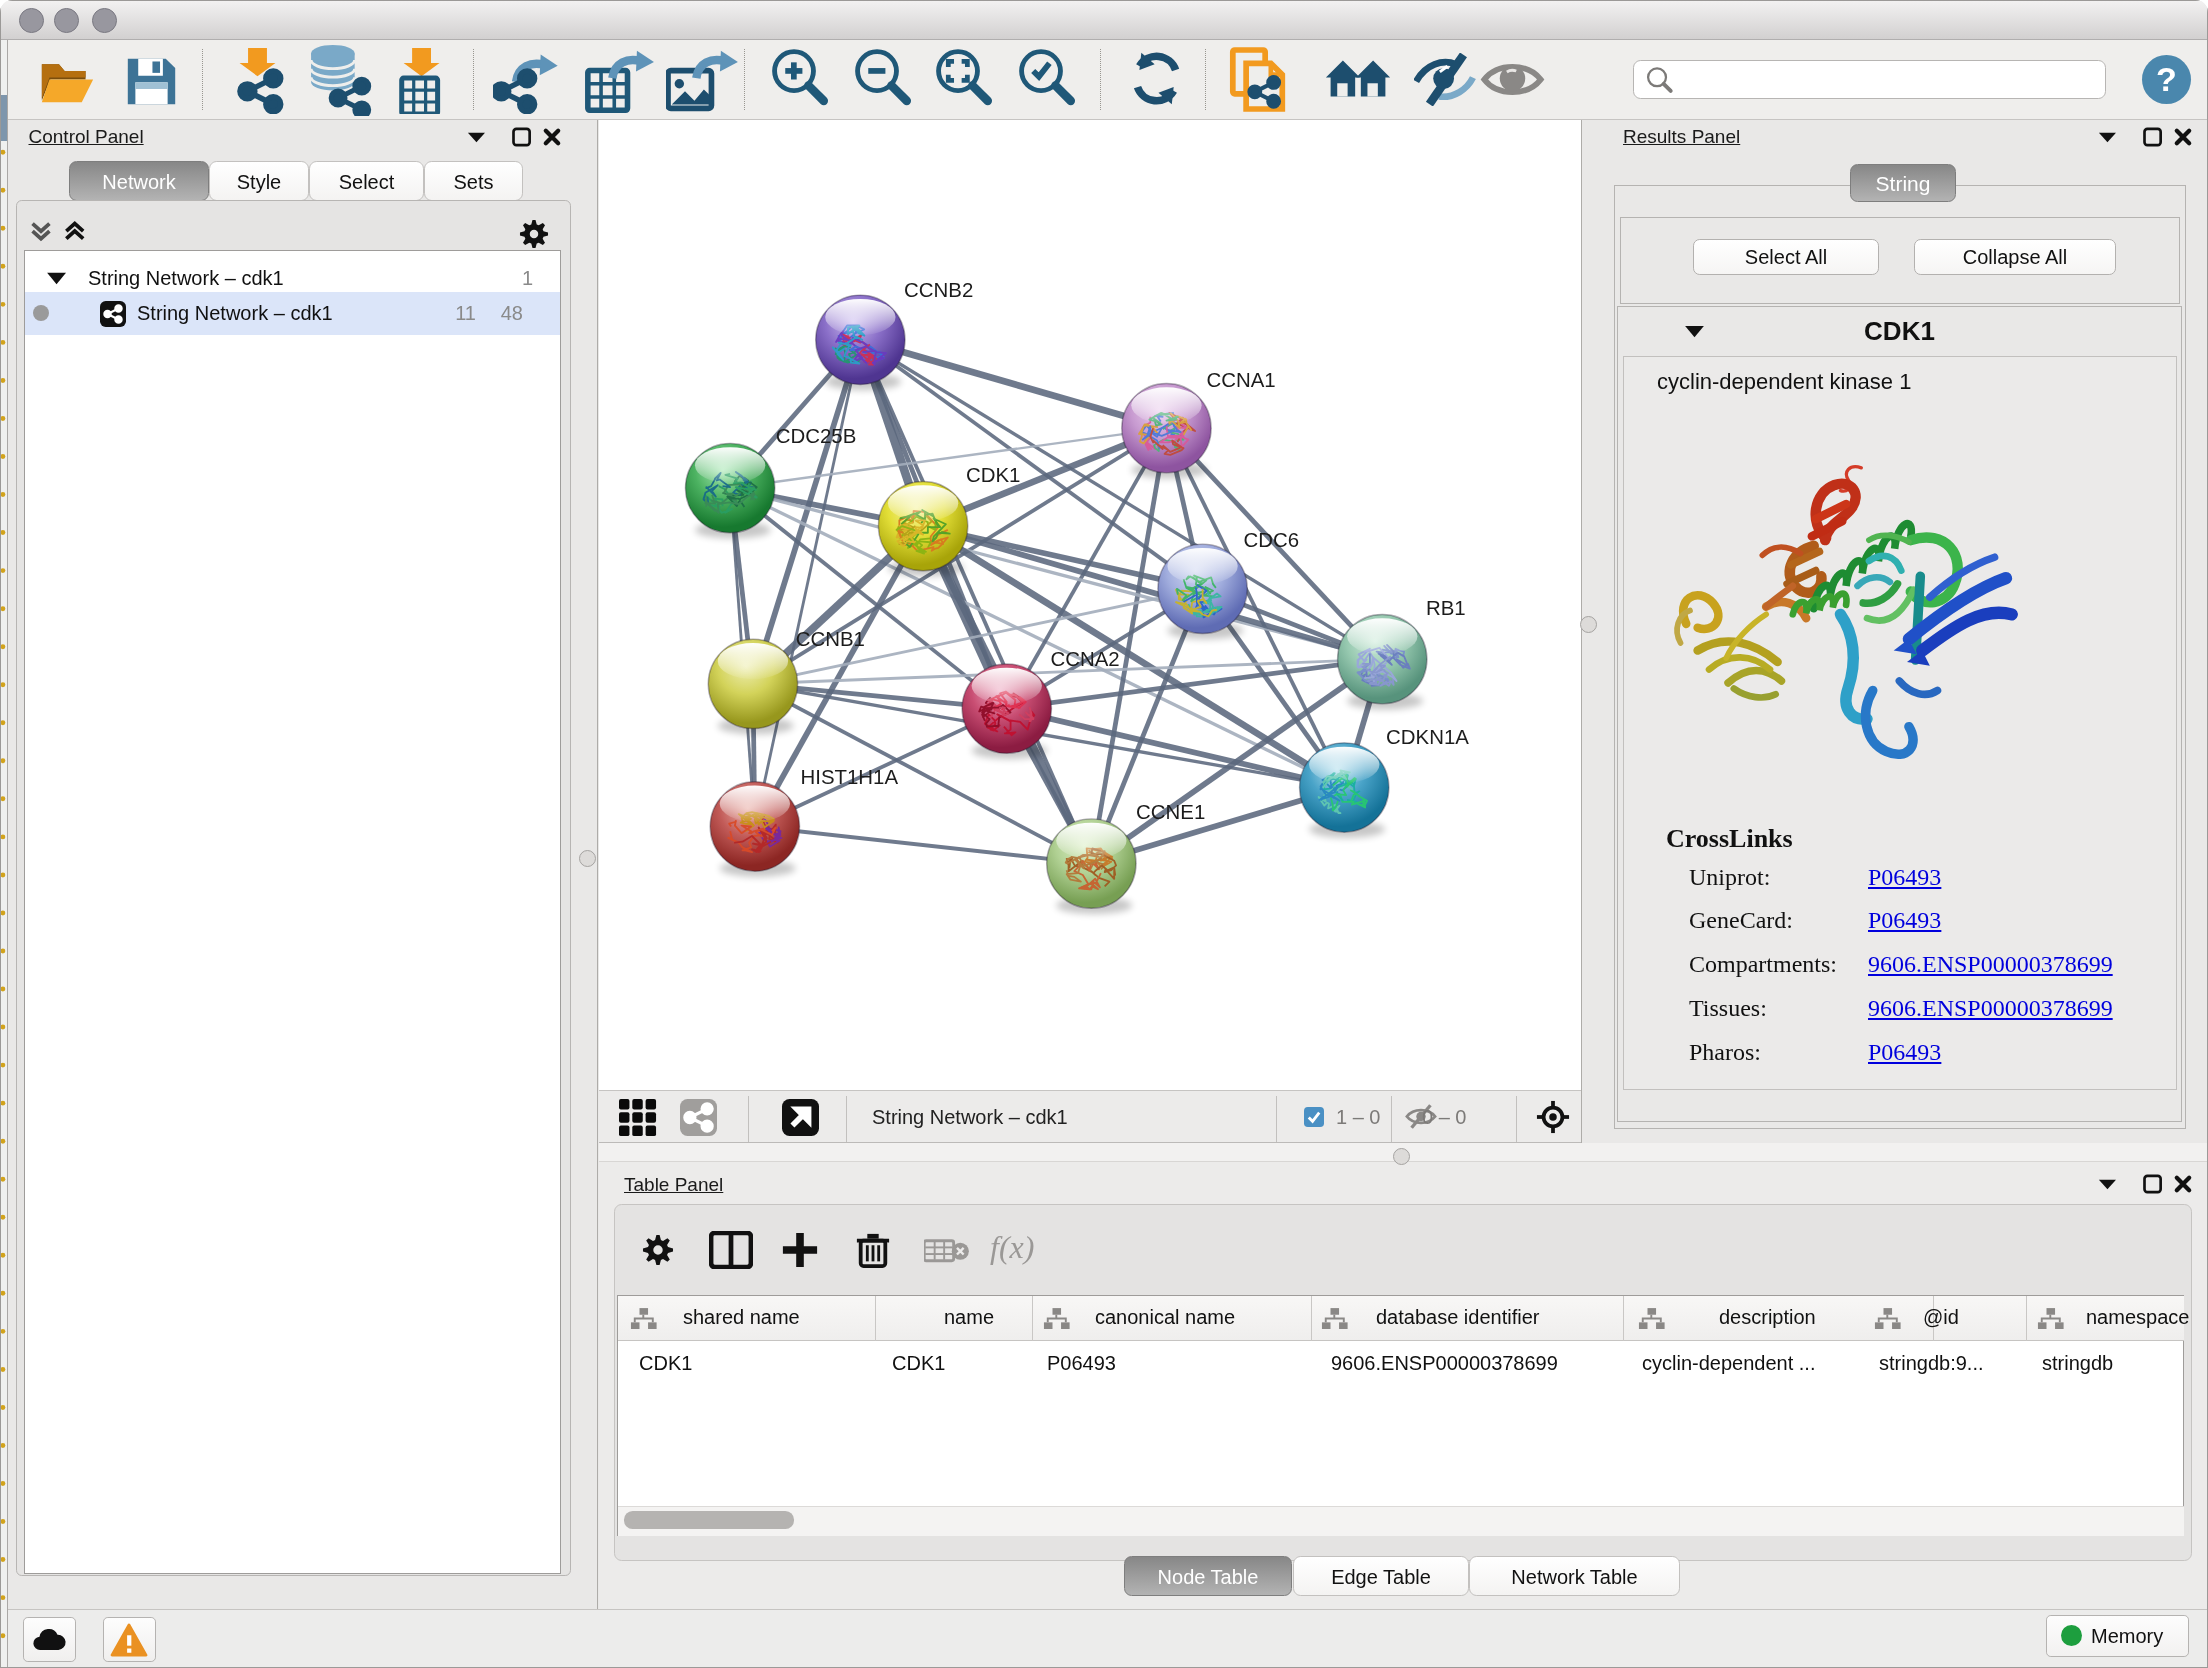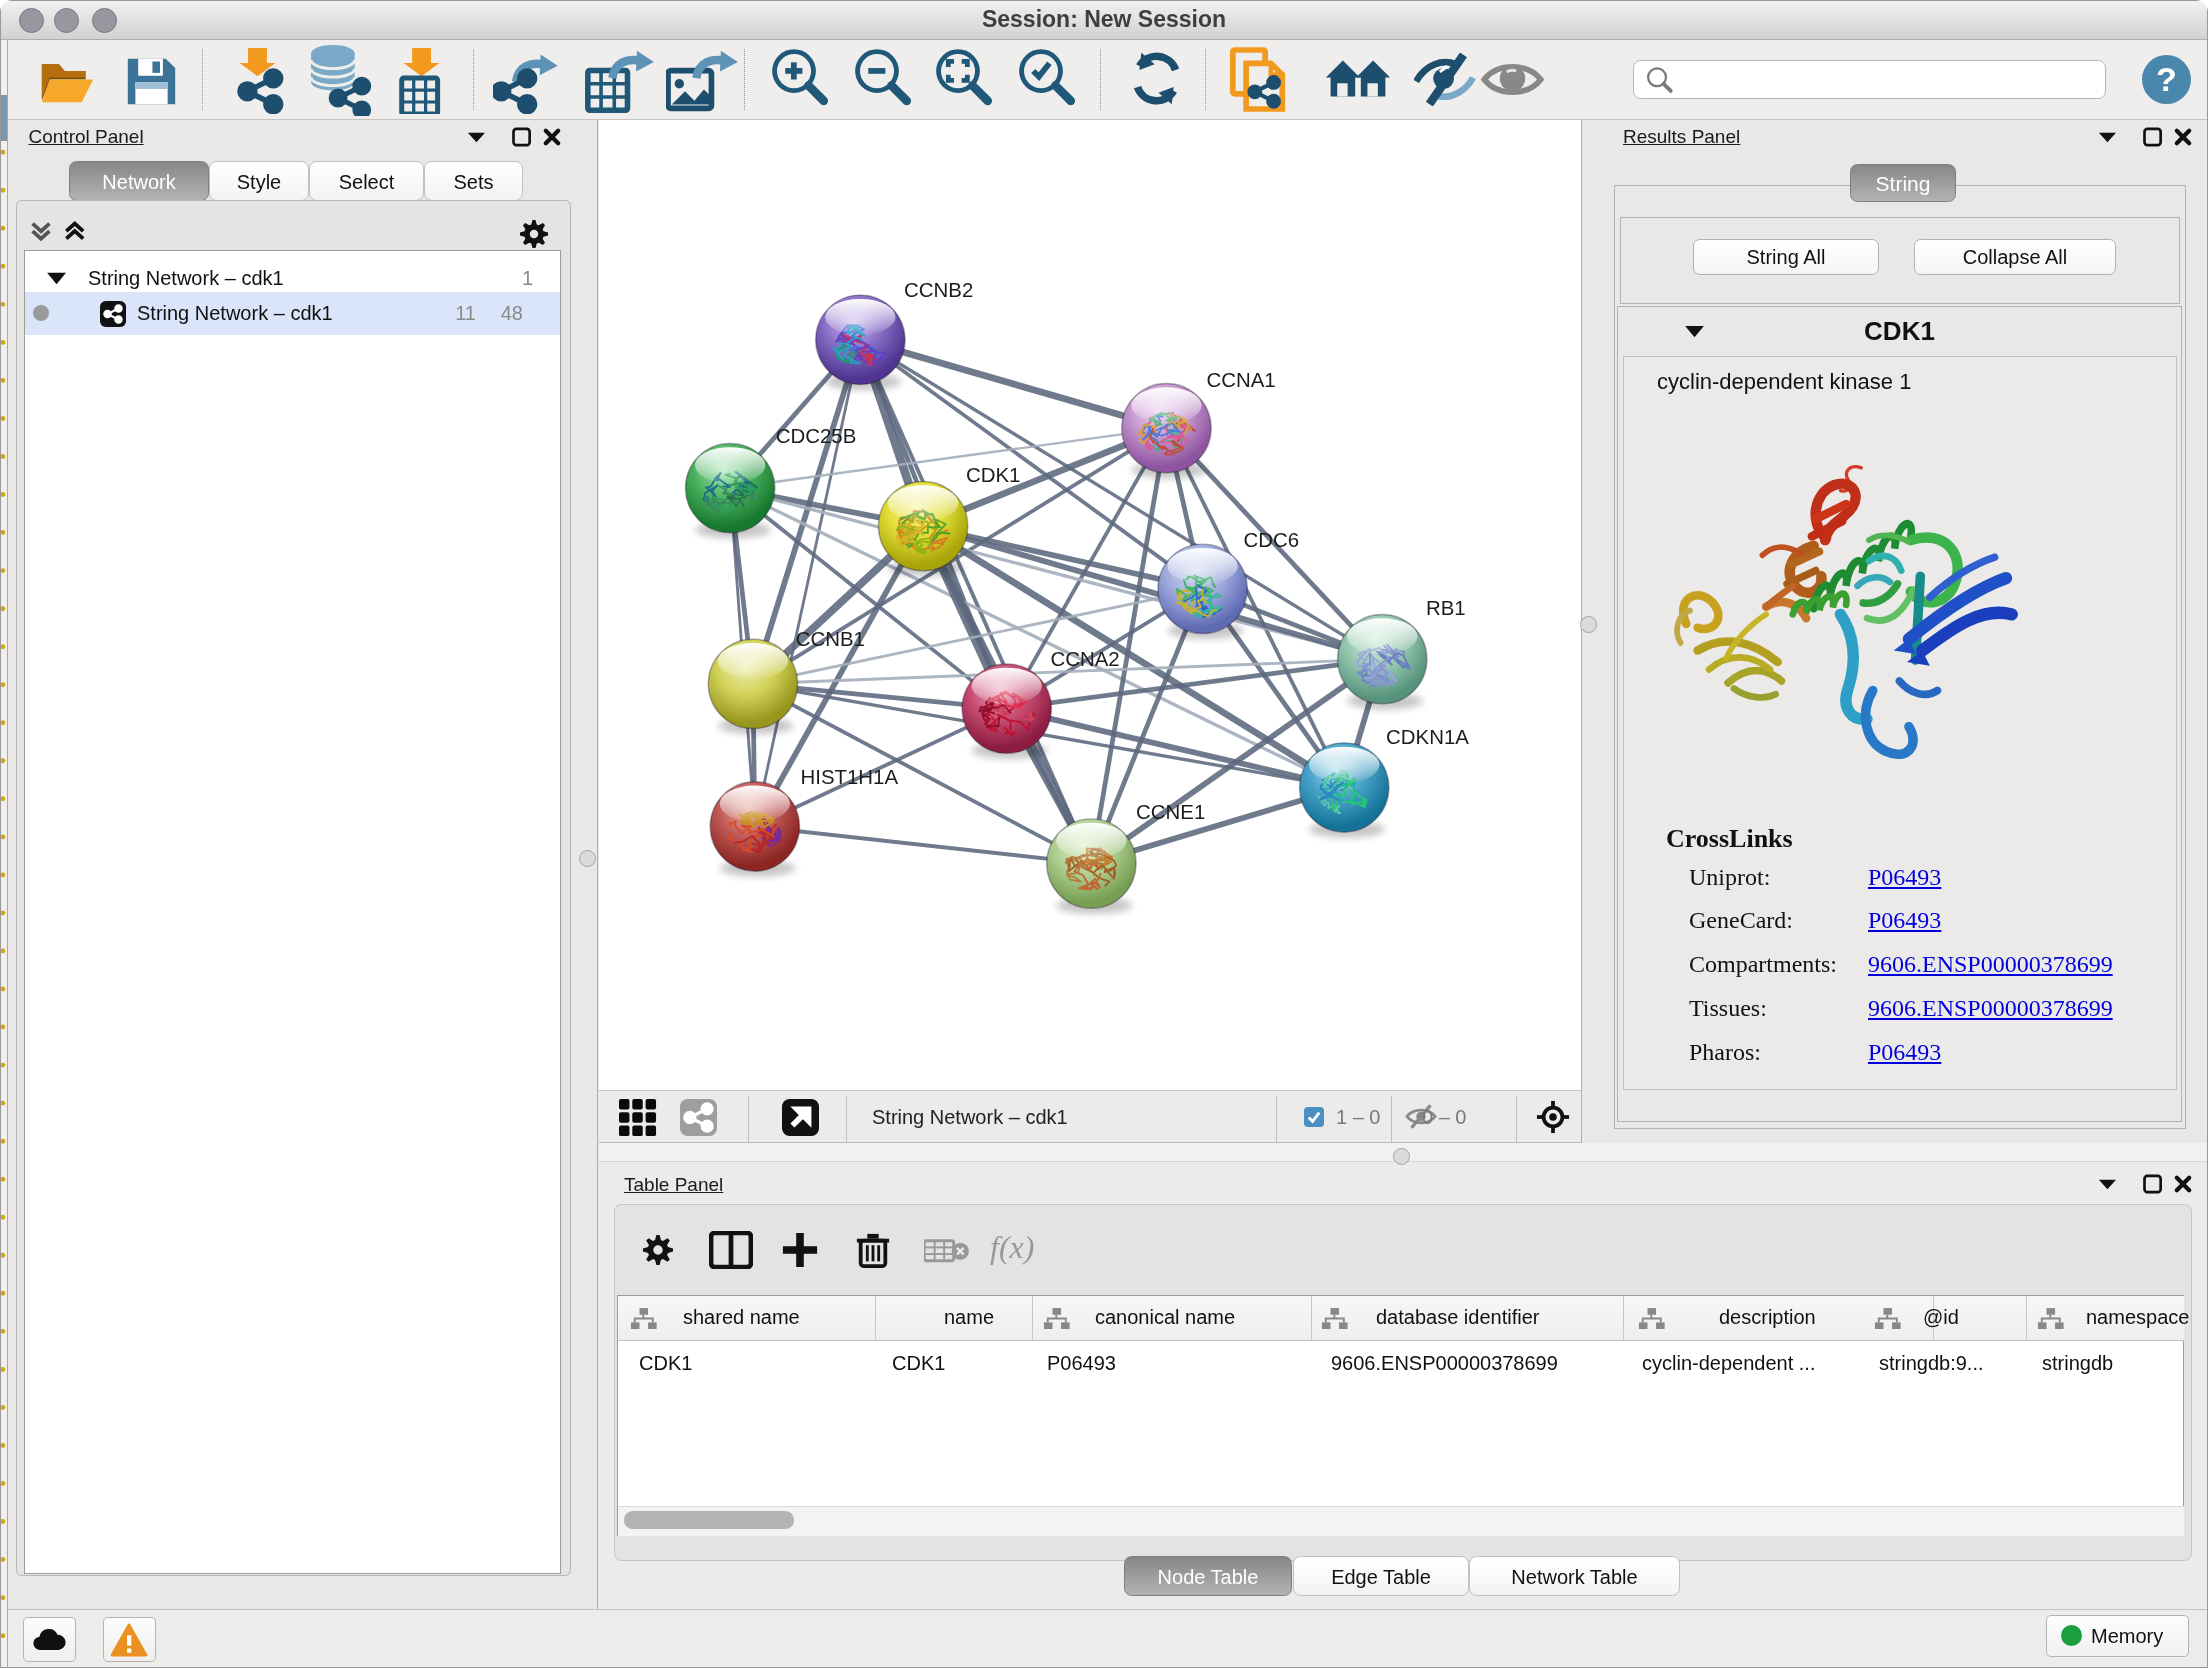--- a/index.html
+++ b/index.html
@@ -7,21 +7,20 @@
 .tab{position:absolute;border:1px solid #c3c1bf;border-radius:7.6px;text-align:center;font-size:20px;color:#111;background:linear-gradient(#ffffff,#f4f3f2);}
 .tabsel{background:linear-gradient(#878787,#b3b3b3);color:#fff;border-color:#7e7e7e;}
 .btn{position:absolute;background:linear-gradient(#ffffff,#f6f5f4);border:1.4px solid #b3b1af;border-radius:6.7px;text-align:center;font-size:20px;color:#111;}
 a.lk{color:#0000dd;}
 </style></head><body>
 <div id="win">
 <div class="abs" style="left:0;top:0;width:2208px;height:40px;background:linear-gradient(#f3f2f2,#d2d0d0);border-bottom:1px solid #b0aeae;"></div>
 <div class="abs" style="left:19px;top:7.6px;width:25px;height:25px;border-radius:12.4px;background:#98979f;border:1.4px solid #7a7982;"></div>
 <div class="abs" style="left:54px;top:7.6px;width:25px;height:25px;border-radius:12.4px;background:#98979f;border:1.4px solid #7a7982;"></div>
 <div class="abs" style="left:92px;top:7.6px;width:25px;height:25px;border-radius:12.4px;background:#98979f;border:1.4px solid #7a7982;"></div>
-<div class="abs" style="left:0;top:5.7px;width:2208px;text-align:center;font-size:23px;font-weight:600;color:#3e3e3e;">Session: New Session</div>
 <div class="abs" style="left:0;top:40px;width:2208px;height:80px;background:#efeeec;border-bottom:1px solid #c6c4c2;"></div>
 <svg style="position:absolute;left:38px;top:51px" width="59" height="57" viewBox="0 0 62 60">
       <path d="M 4,14 L 22,14 L 28,21 L 50,21 L 50,30 L 13,30 L 4,52 Z" fill="#7a4e0e"></path>
       <path d="M 4,14 L 22,14 L 28,21 L 50,21 L 50,28 L 12,28 L 4,50 Z" fill="#b56f10"></path>
       <path d="M 12,30 L 58,30 L 46,54 L 4,54 Z" fill="#f5a829"></path>
     </svg>
     <svg style="position:absolute;left:124px;top:51px" width="55" height="57" viewBox="0 0 58 60">
       <path d="M 4,8 L 44,8 L 54,18 L 54,56 L 4,56 Z" fill="#3d7396"></path>
       <path d="M 15,8 L 41,8 L 41,26 L 15,26 Z" fill="#ffffff"></path>
       <rect x="30" y="11" width="8" height="12" fill="#3d7396"></rect>
@@ -595,21 +594,21 @@
 <div class="abs" style="left:1581px;top:120px;width:628px;height:1027px;background:#e9e8e7;border-left:1px solid #aeaca9;"></div>
 <div class="abs hdr" style="left:1623px;top:126px;">Results Panel</div>
 <svg style="position:absolute;left:2097px;top:126px" width="114" height="23" viewBox="0 0 120 24">
       <path d="M 2,7 L 20,7 L 11,17 Z" fill="#111"></path>
       <rect x="50" y="3" width="17" height="17" rx="3" fill="none" stroke="#111" stroke-width="2.8"></rect>
       <path d="M 84,5 L 97,18 M 97,5 L 84,18" stroke="#111" stroke-width="4.5" stroke-linecap="round"></path>
     </svg>
 <div class="abs" style="left:1614px;top:185px;width:572px;height:944px;background:#e9e8e7;border:1px solid #b5b3b1;"></div>
 <div class="abs tab tabsel" style="left:1850px;top:164px;width:106px;height:38px;line-height:38px;font-size:21px;">String</div>
 <div class="abs" style="left:1620px;top:217px;width:560px;height:87px;border:1px solid #b5b3b1;"></div>
-<div class="btn" style="left:1693px;top:239px;width:186px;height:36px;line-height:34px;">String All</div>
+<div class="btn" style="left:1693px;top:239px;width:186px;height:36px;line-height:34px;">Select All</div>
 <div class="btn" style="left:1914px;top:239px;width:202px;height:36px;line-height:34px;">Collapse All</div>
 <div class="abs" style="left:1617px;top:306px;width:565px;height:816px;border:1px solid #b5b3b1;"></div>
 <svg class="abs" style="left:1683px;top:324px" width="23" height="15" viewBox="0 0 24 16">
       <path d="M 2,2 L 22,2 L 12,14 Z" fill="#111"></path>
     </svg>
 <div class="abs" style="left:1617px;top:316px;width:565px;text-align:center;font-size:26px;font-weight:bold;color:#111;">CDK1</div>
 <div class="abs" style="left:1623px;top:356px;width:554px;height:734px;background:#ebeae9;border:1px solid #c2c0be;"></div>
 <div class="abs" style="left:1657px;top:369px;font-size:22px;color:#111;">cyclin-dependent kinase 1</div>
 <svg style="position:absolute;left:1671px;top:462px" width="354" height="299" viewBox="0 0 372 314">
       <g fill="none" stroke-linecap="round">

